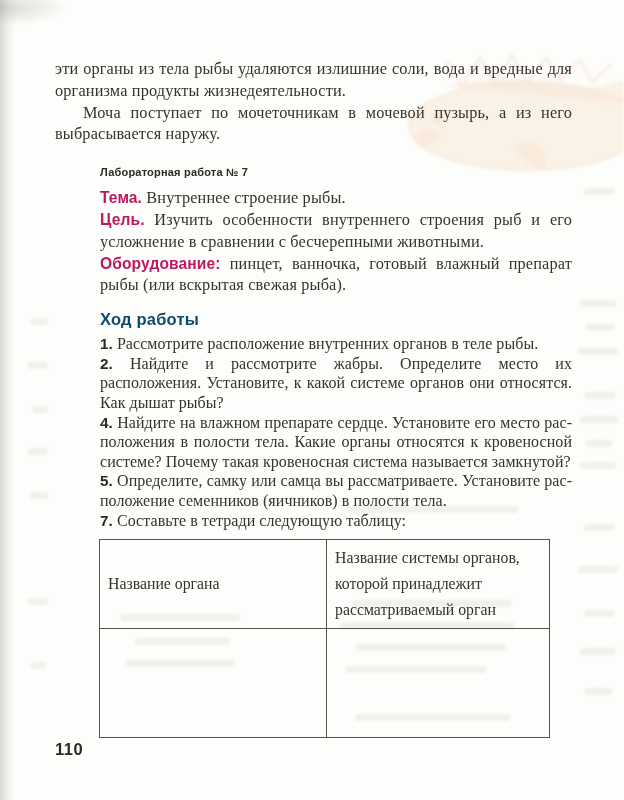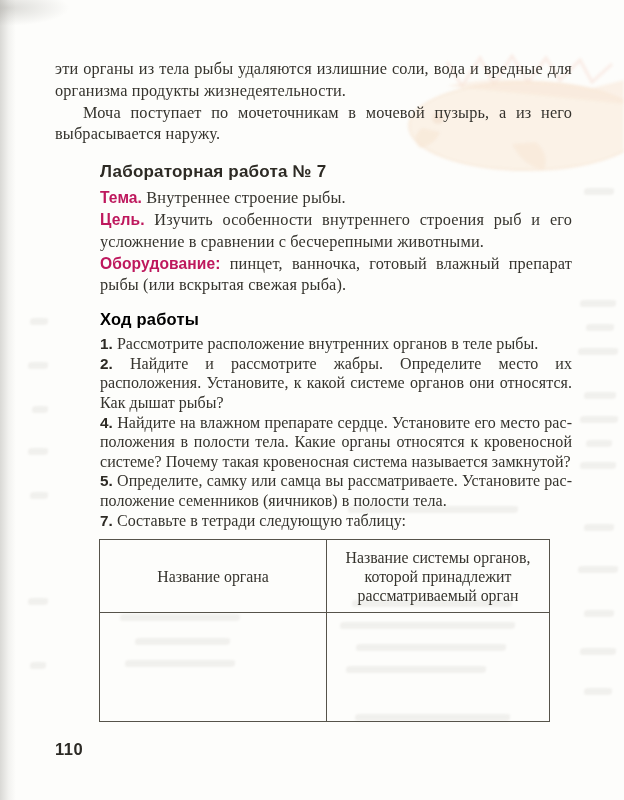--- a/index.html
+++ b/index.html
@@ -18,49 +18,49 @@
   p{margin:0;}
   .body-text{
     font-size:16.3px;line-height:21.8px;text-align:justify;
     letter-spacing:0.15px;color:#35332d;
   }
   .first-indent{text-indent:28px;}
   .indented{margin-left:45px;}
 
   .lab-title{
     font-family:"Liberation Sans", sans-serif;font-weight:bold;
-    font-size:17px;line-height:20px;color:#2d2a24;
+    font-size:11px;line-height:20px;color:#2d2a24;
     margin:17px 0 5px 45px;letter-spacing:0.2px;
   }
   .b-label{
     font-family:"Liberation Sans", sans-serif;font-weight:bold;
     font-size:15.6px;color:#be185d;letter-spacing:0.1px;
   }
   .procedure-title{
     font-family:"Liberation Sans", sans-serif;font-weight:bold;
-    font-size:16.5px;line-height:20px;color:#000000;
+    font-size:16.5px;line-height:20px;color:#0c4a6e;
     margin:13px 0 5px 45px;letter-spacing:0.2px;
   }
   .step{
     font-size:16px;line-height:19.6px;text-align:justify;
     margin-left:45px;letter-spacing:0.05px;
   }
   .step-num{
     font-family:"Liberation Sans", sans-serif;font-weight:bold;
     font-size:15.3px;color:#2d2a24;
   }
 
   .lab-table{
     border-collapse:collapse;margin:9px 0 0 44px;
     width:450px;table-layout:fixed;
   }
   .lab-table th,.lab-table td{
     border:1.3px solid #56534a;
-    font-size:15.8px;line-height:19px;font-weight:normal;
-    text-align:center;vertical-align:middle;
+    font-size:15.8px;line-height:26px;font-weight:normal;
+    text-align:left;vertical-align:middle;
     padding:5px 8px;color:#35332d;
   }
   .lab-table th{height:62px;}
   .lab-table td{height:98px;}
   .col-organ{width:227px;}
   .col-system{width:223px;}
 
   .page-number{
     position:absolute;left:55px;top:740px;
     font-family:"Liberation Sans", sans-serif;font-weight:bold;

